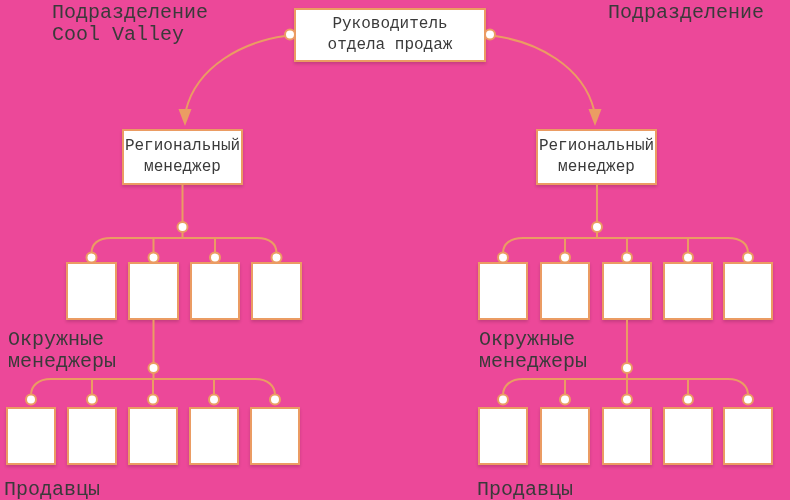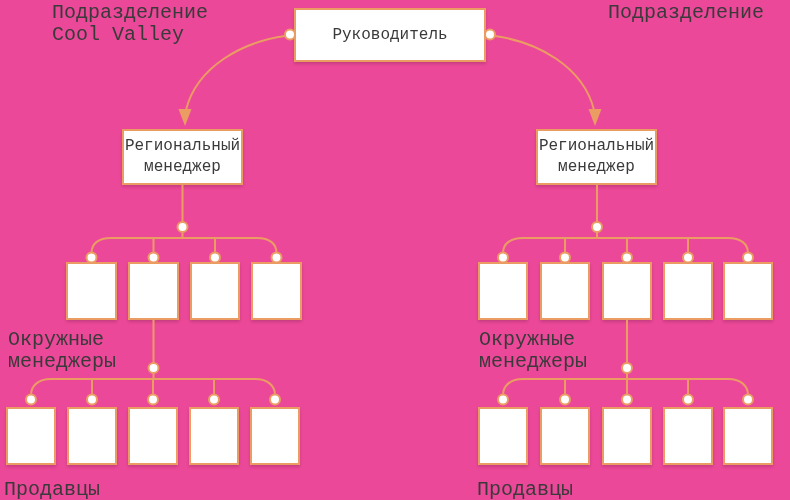--- a/index.html
+++ b/index.html
@@ -43,20 +43,21 @@
     white-space: nowrap;
   }
 </style>
 </head>
 <body>
 
 <div class="canvas">
 
   <div class="node text" style="left:294px; top:8px; width:192px; height:54px;">
     <div>Руководитель</div>
+    <div>отдела продаж</div>
   </div>
 
   <div class="node text" style="left:122px; top:129px; width:121px; height:56px;">
     <div>Региональный</div>
     <div>менеджер</div>
   </div>
 
   <div class="node text" style="left:536px; top:129px; width:121px; height:56px;">
     <div>Региональный</div>
     <div>менеджер</div>

